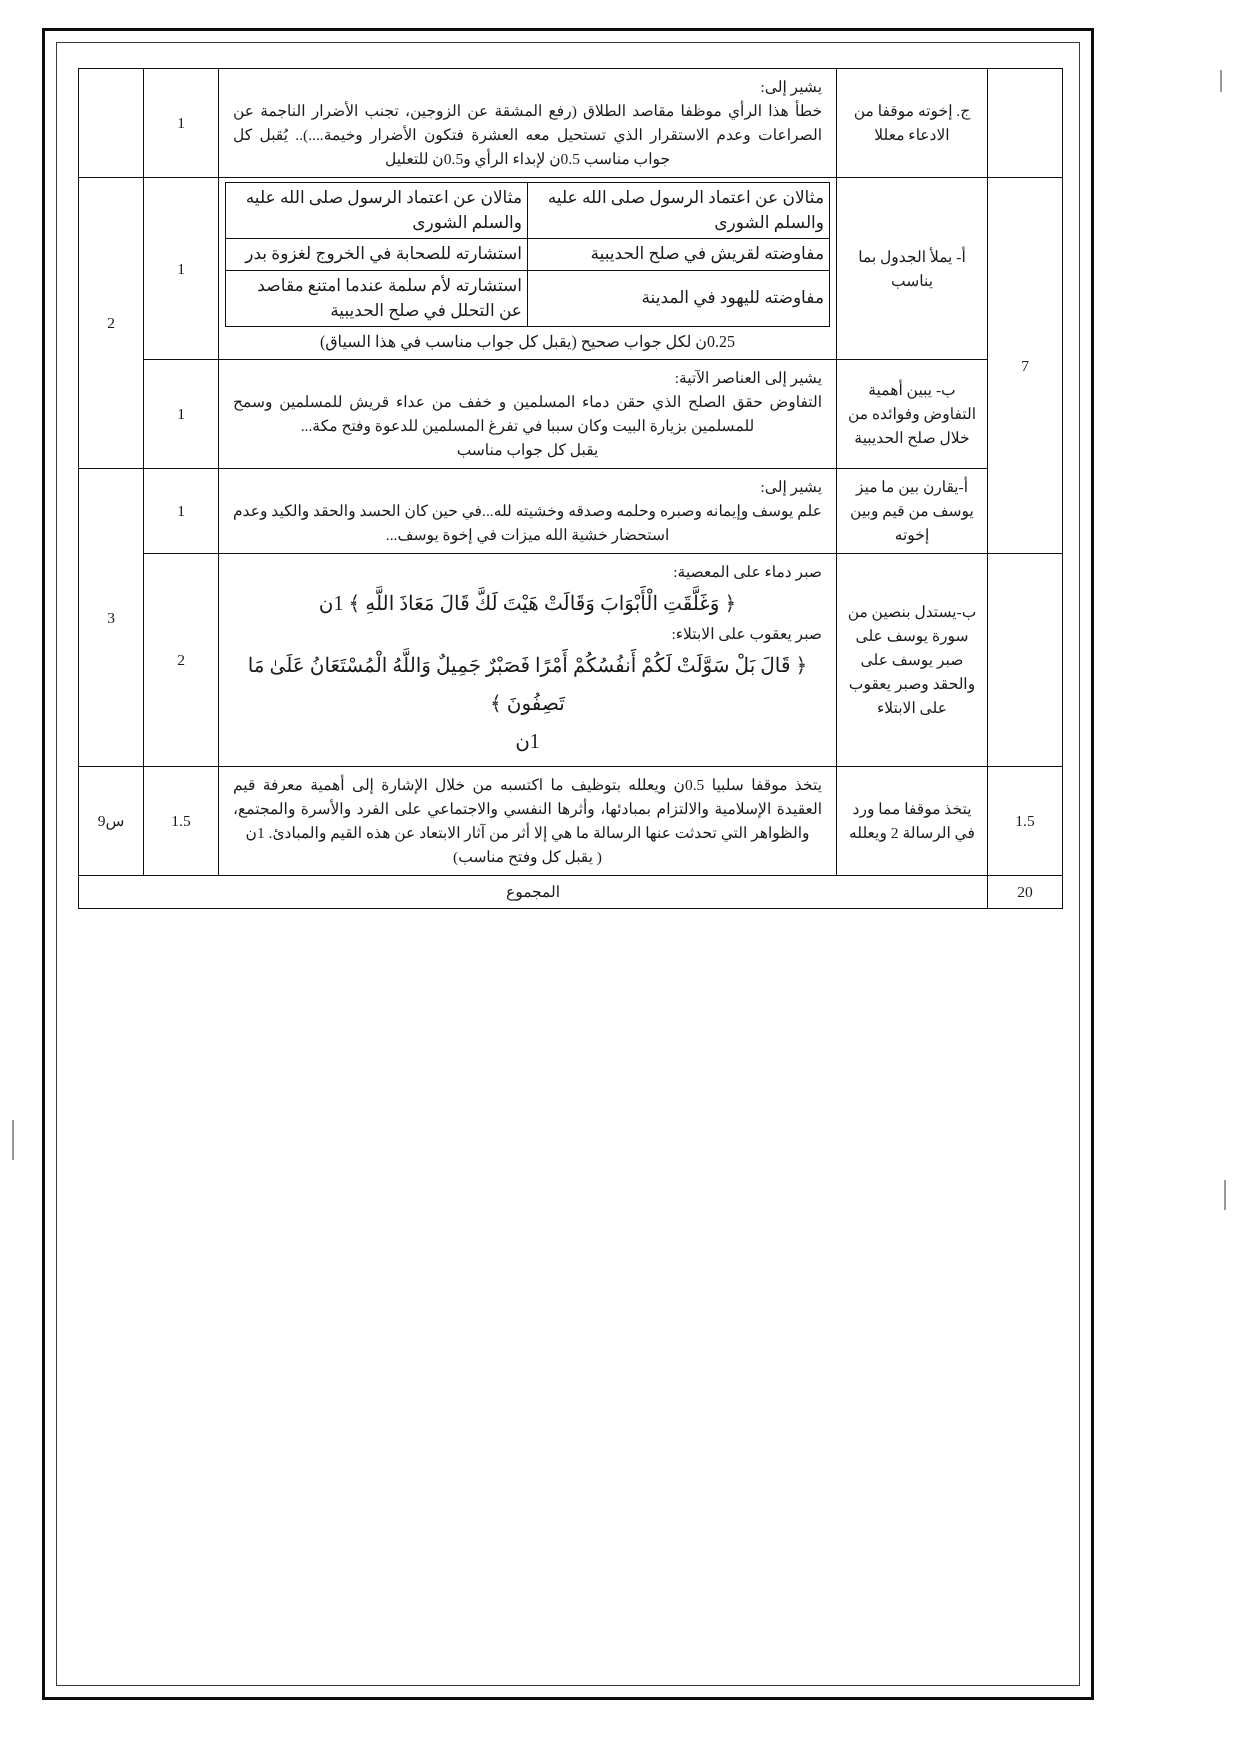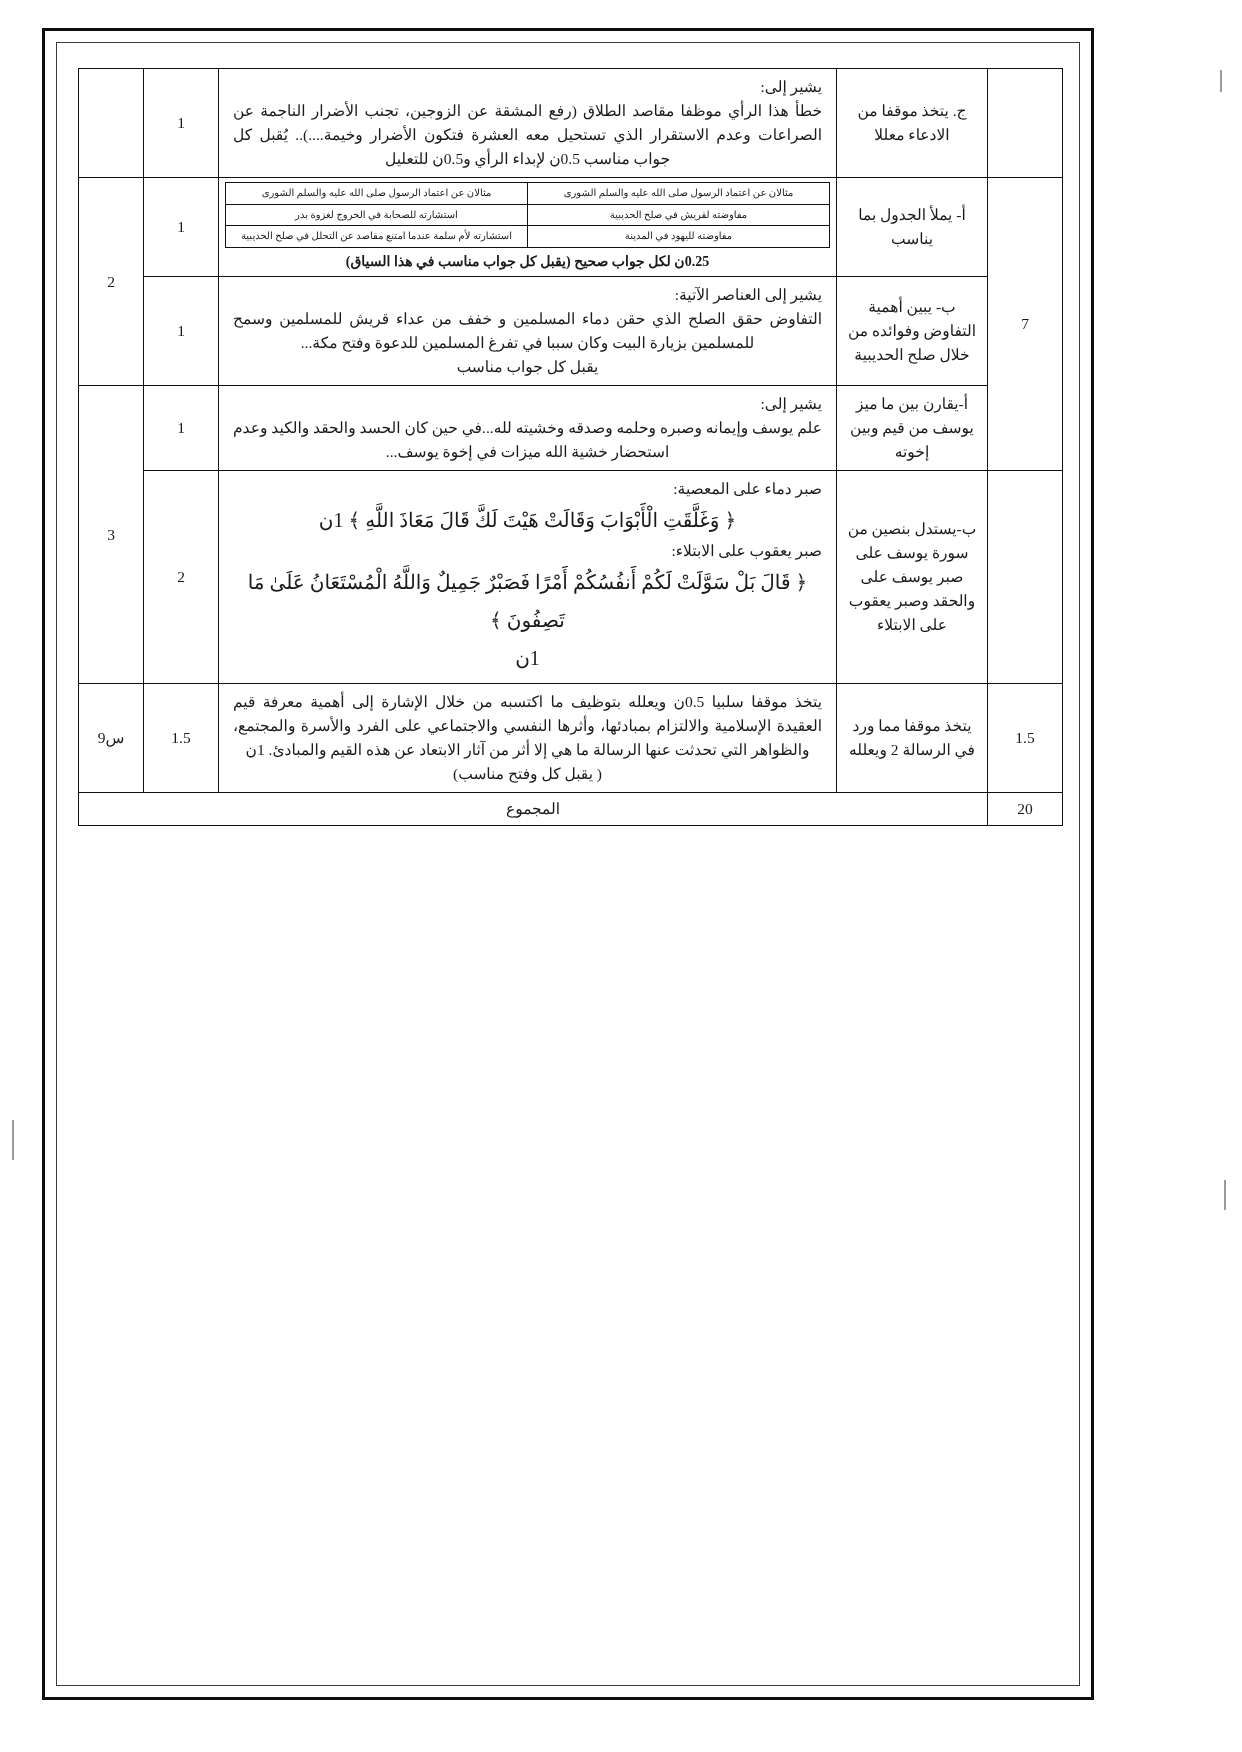--- a/index.html
+++ b/index.html
@@ -105,31 +105,30 @@
   }
   
   table.inner {
     border-collapse: collapse;
     width: 100%;
     table-layout: fixed;
     direction: rtl;
   }
   table.inner td {
     border: 1.2px solid #111;
-    font-size: 10px;
+    font-size: 17px;
     padding: 3px 5px;
-    text-align: center;
+    text-align: right;
     line-height: 1.45;
     vertical-align: middle;
   }
   .inner-note {
-    font-size: 14px;
+    font-size: 16px;
     text-align: center;
     padding-top: 3px;
-    font-weight: bold;
   }
   .quran {
     font-size: 20px;
     text-align: center;
     direction: rtl;
     line-height: 1.9;
     letter-spacing: 0.2px;
   }
   .total-row td {
     font-size: 17px;
@@ -149,21 +148,21 @@
   <div class="edge-mark" style="right:20px; top:70px; width:2px; height:22px;"></div>
   <div class="edge-mark" style="left:12px; top:1120px; width:2px; height:40px;"></div>
   <div class="edge-mark" style="right:16px; top:1180px; width:2px; height:30px;"></div>
 
   <div class="table-wrap">
     <table class="grading">
 
       <tbody>
           <tr>
         <td class="marktot"></td>
-        <td class="topic">ج. يتخذ موقفا من الادعاء معللا</td>
+        <td class="topic">ج. إخوته موقفا من الادعاء معللا</td>
         <td class="answer">
           <div class="ans-block">
             <div class="ans-lead">يشير إلى:</div>
             <div class="ans-just">خطأ هذا الرأي موظفا مقاصد الطلاق (رفع المشقة عن الزوجين، تجنب الأضرار الناجمة عن الصراعات وعدم الاستقرار الذي تستحيل معه العشرة فتكون الأضرار وخيمة....).. يُقبل كل جواب مناسب  0.5ن لإبداء الرأي و0.5ن للتعليل</div>
           </div>
         </td>
         <td class="marksub">1</td>
         <td class="qnum"></td>
       </tr>
 

